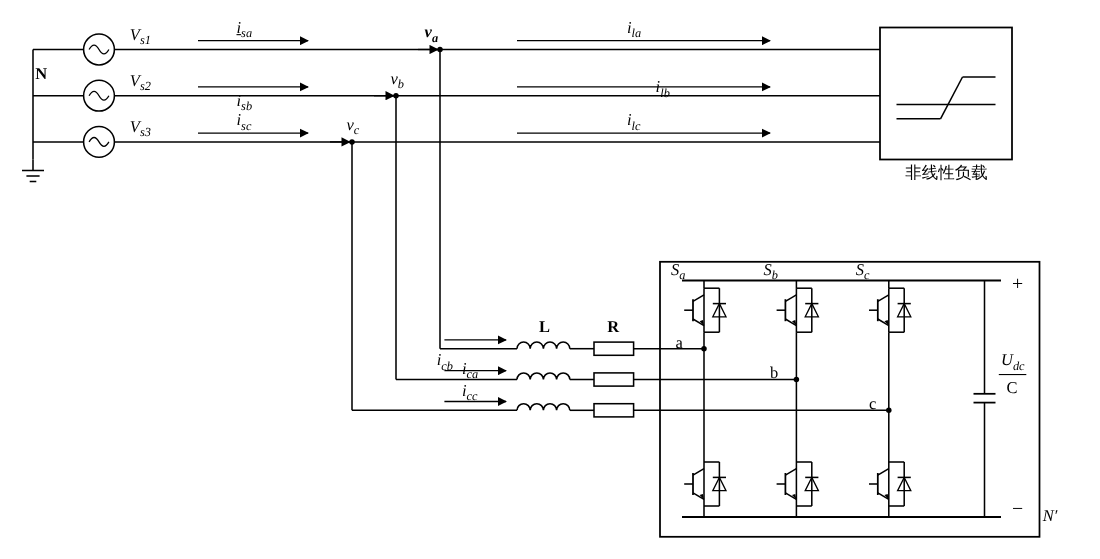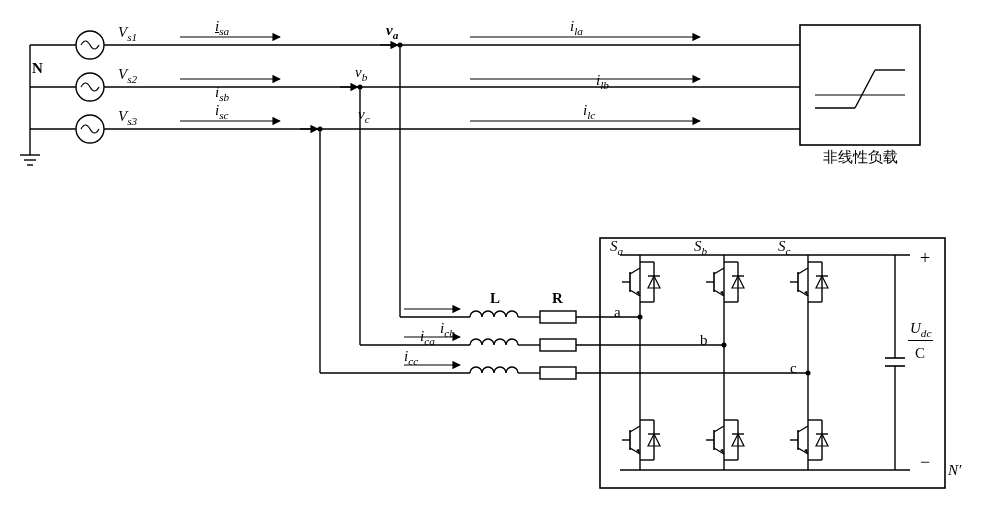--- a/index.html
+++ b/index.html
@@ -225,31 +225,31 @@
 <div class="lbl" style="left:118px; top:24px;"><span>V</span><sub>s1</sub></div>
 <div class="lbl" style="left:118px; top:66px;"><span>V</span><sub>s2</sub></div>
 <div class="lbl" style="left:118px; top:108px;"><span>V</span><sub>s3</sub></div>
 
 <div class="lbl" style="left:215px; top:18px;text-decoration:underline;"><span>i</span><sub>sa</sub></div>
 <div class="lbl" style="left:215px; top:60px;margin-top:24px;"><span>i</span><sub>sb</sub></div>
 <div class="lbl" style="left:215px; top:102px;"><span>i</span><sub>sc</sub></div>
 
 <div class="lbl" style="left:386px; top:22px;font-weight:bold;"><span>v</span><sub>a</sub></div>
 <div class="lbl" style="left:355px; top:64px;"><span>v</span><sub>b</sub></div>
-<div class="lbl" style="left:315px; top:106px;margin-left:43px;"><span>v</span><sub>c</sub></div>
+<div class="lbl" style="left:315px; top:106px;"><span>v</span><sub>c</sub></div>
 
 <div class="lbl" style="left:570px; top:18px;"><span>i</span><sub>la</sub></div>
 <div class="lbl" style="left:596px; top:60px;margin-top:12px;"><span>i</span><sub>lb</sub></div>
-<div class="lbl" style="left:570px; top:102px;margin-left:13px;"><span>i</span><sub>lc</sub></div>
+<div class="lbl" style="left:570px; top:102px;"><span>i</span><sub>lc</sub></div>
 
 <div class="lbl lbl-normal" style="left:823px; top:148px; font-family:'Microsoft YaHei','SimSun',sans-serif;">非线性负载</div>
 
 <div class="lbl" style="left:420px; top:292px;margin-top:36px;"><span>i</span><sub>ca</sub></div>
-<div class="lbl" style="left:440px; top:320px;"><span>i</span><sub>cb</sub></div>
-<div class="lbl" style="left:404px; top:348px;"><span>i</span><sub>cc</sub></div>
+<div class="lbl" style="left:397px; top:320px;"><span>i</span><sub>cb</sub></div>
+<div class="lbl" style="left:420px; top:348px;"><span>i</span><sub>cc</sub></div>
 
 <div class="lbl lbl-normal" style="left:490px; top:290px; font-weight:bold;">L</div>
 <div class="lbl lbl-normal" style="left:552px; top:290px; font-weight:bold;">R</div>
 
 <div class="lbl lbl-normal" style="left:614px; top:304px;">a</div>
 <div class="lbl lbl-normal" style="left:700px; top:332px;">b</div>
 <div class="lbl lbl-normal" style="left:790px; top:360px;">c</div>
 
 <div class="lbl" style="left:610px; top:238px;"><span>S</span><sub>a</sub></div>
 <div class="lbl" style="left:694px; top:238px;"><span>S</span><sub>b</sub></div>

